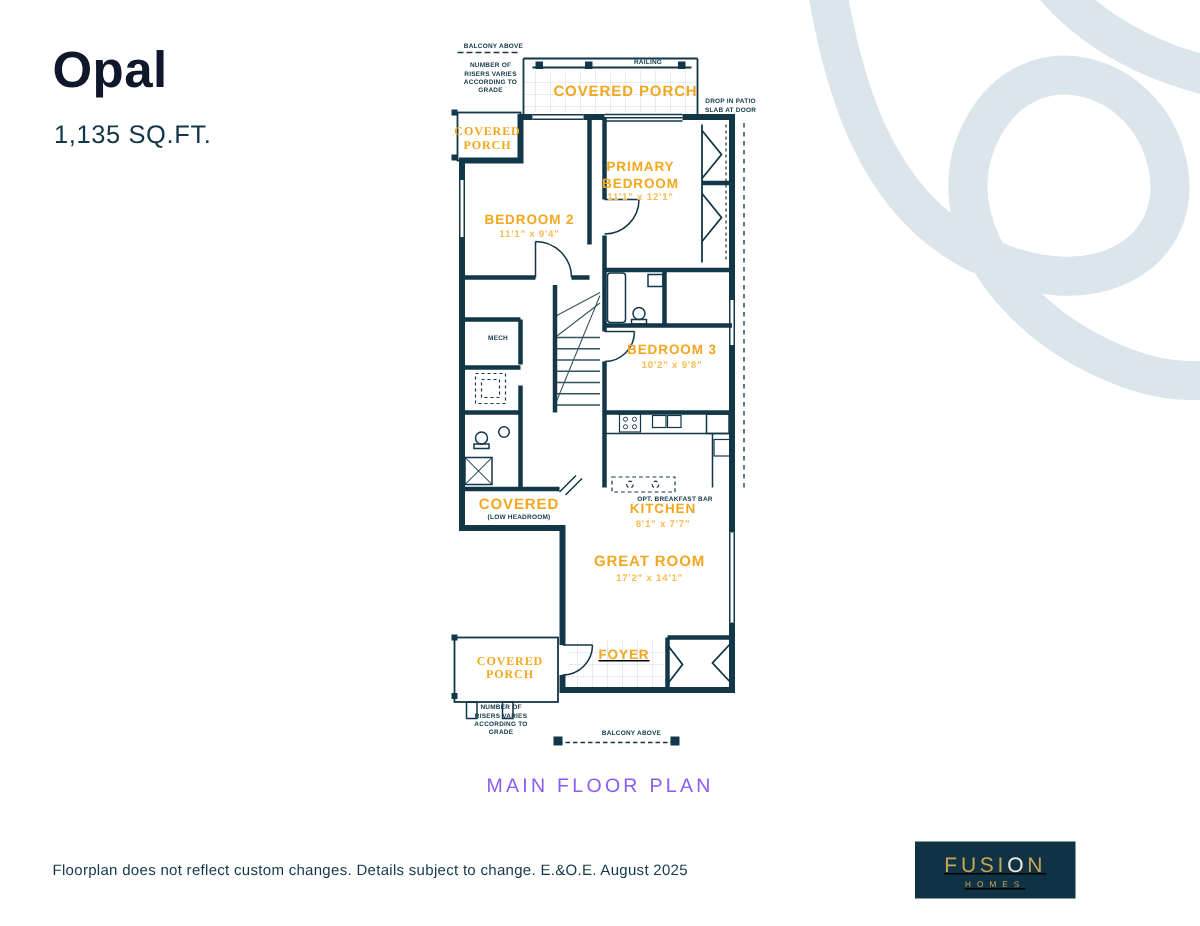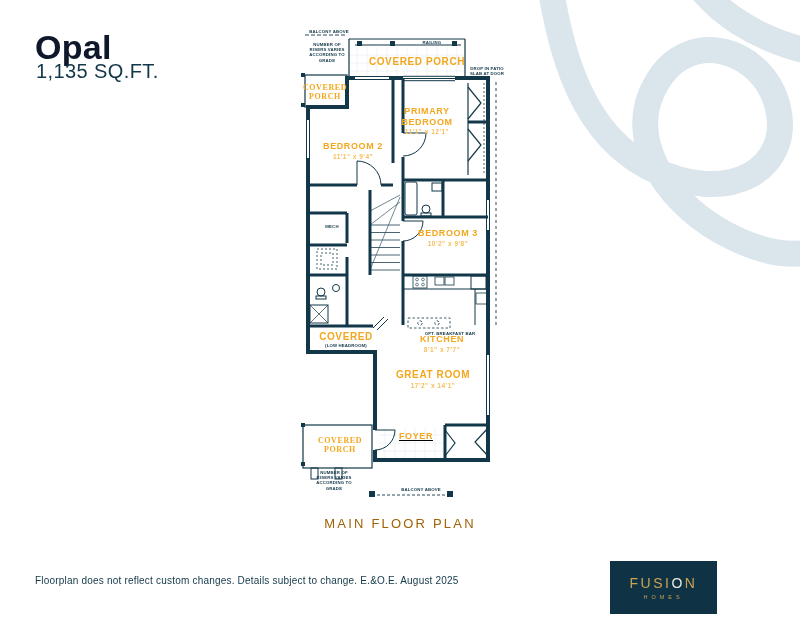--- a/index.html
+++ b/index.html
@@ -1,31 +1,31 @@
 <!DOCTYPE html>
 <html><head>
 <meta charset="utf-8">
 <style>
   html,body{margin:0;padding:0;}
   body{font-family:"Liberation Sans", sans-serif; background:#ffffff;}
   .page{position:relative;width:800px;height:617px;background:#ffffff;overflow:hidden;}
   .abs{position:absolute;}
   .title{left:35px;top:28px;font-size:34px;font-weight:700;color:#0f172a;letter-spacing:.3px;}
-  .sqft{left:36px;top:60px;font-size:20px;color:#123748;letter-spacing:.4px;}
+  .sqft{left:36px;top:80px;font-size:17px;color:#123748;letter-spacing:.4px;}
   .room{position:absolute;text-align:center;}
   .rlabel{color:#F3A71F;font-weight:700;letter-spacing:.6px;line-height:1.18;}
   .rdims{color:#F6BE55;font-weight:600;font-size:6.5px;letter-spacing:.5px;margin-top:1px;}
   .rnote{color:#123748;font-weight:600;font-size:6px;transform:scale(.72);transform-origin:center top;letter-spacing:.2px;}
   .f10{font-size:10px;} .f9{font-size:9px;} .f8{font-size:8px;font-family:Liberation Serif, serif;}
   .micro{position:absolute;color:#123748;font-weight:600;font-size:6px;line-height:1.25;
          transform:scale(.72);transform-origin:center top;text-align:center;letter-spacing:.2px;}
-  .caption{left:290px;top:516px;width:220px;text-align:center;font-size:13px;color:#a16207;letter-spacing:2.2px;}
+  .caption{left:290px;top:516px;width:220px;text-align:center;font-size:13px;color:#8b5cf6;letter-spacing:2.2px;}
   .disclaimer{left:35px;top:575px;font-size:10px;color:#123748;letter-spacing:.2px;}
-  .logo{left:610px;top:561px;width:107px;height:53px;background:#0f3245;display:flex;flex-direction:column;
-        align-items:center;justify-content:center;}
+  .logo{left:610px;top:561px;width:107px;height:38px;background:#0f3245;display:flex;flex-direction:column;
+        align-items:center;justify-content:center;text-decoration:underline;}
   .logo-brand{font-size:14px;letter-spacing:2.5px;color:#C9A452;font-weight:400;}
   .logo-brand .o{color:#efe9da;}
   .logo-sub{font-size:5.5px;letter-spacing:4px;color:#C9A452;margin-top:3px;}
   svg{display:block;}
 </style>
 </head>
 <body>
 
 <div class="page">
 

